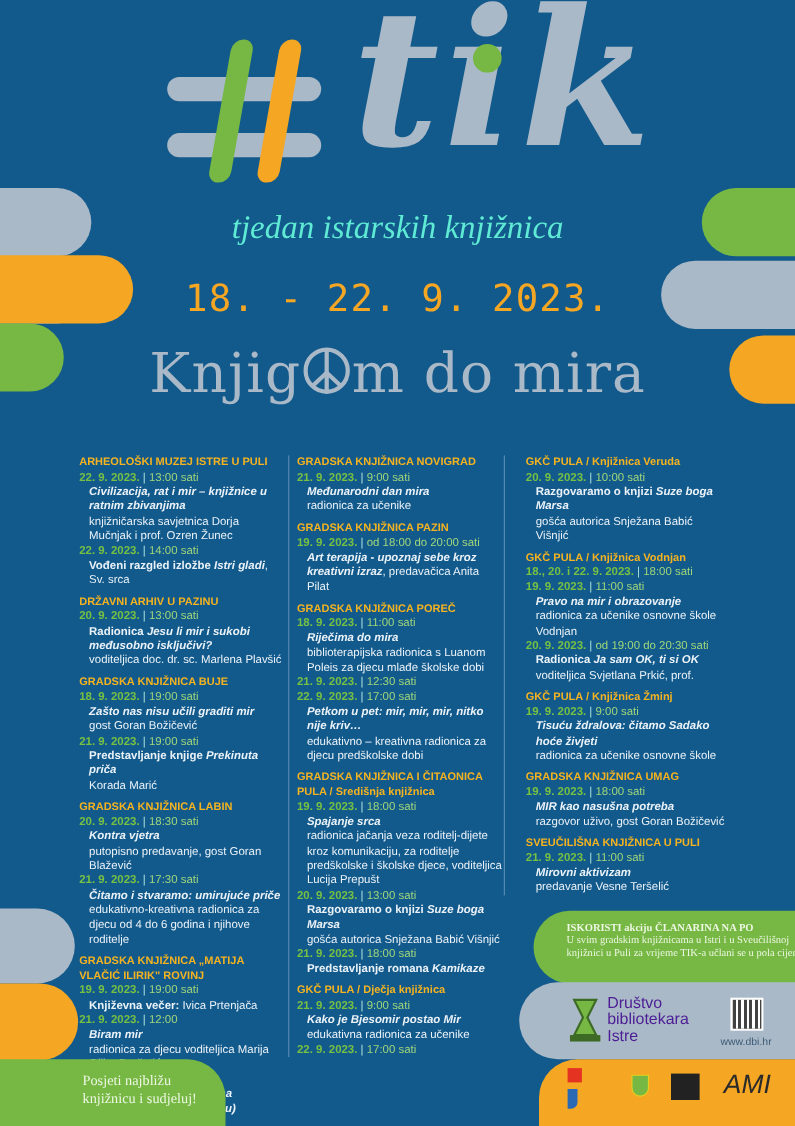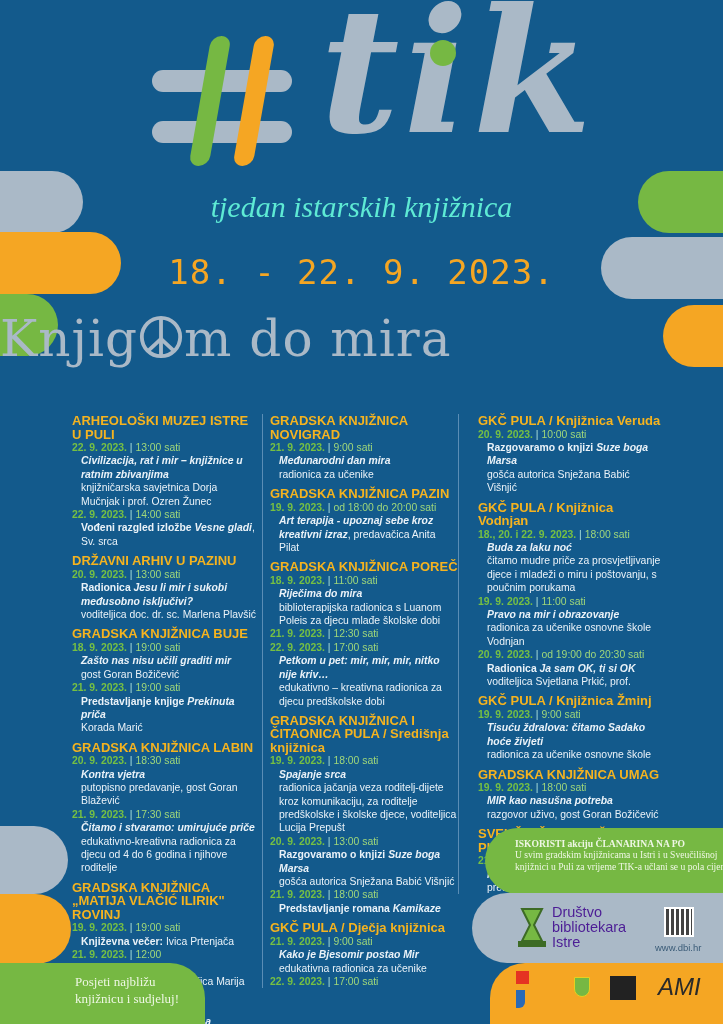--- a/index.html
+++ b/index.html
@@ -7,29 +7,29 @@
   body { background: #135a8c; position: relative; font-family: "Liberation Sans", sans-serif; color: #fff; }
   .blob { position: absolute; }
   
   #logo { position: absolute; left: 150px; top: 28px; width: 430px; height: 150px; }
   .hash-bar { position: absolute; background: #aab9c7; border-radius: 12px; height: 22px; }
   .hash-v { position: absolute; width: 20px; height: 130px; border-radius: 10px; transform: skewX(-10deg); }
   #tik-text { position: absolute; left: 170px; top: -42px; font-family: "DejaVu Serif", serif; font-style: italic; font-size: 172px; color: #aab9c7; font-weight: bold; letter-spacing: 4px; line-height: 1; }
   #tik-dot { position: absolute; left: 280px; top: 12px; width: 26px; height: 26px; border-radius: 50%; background: #76b843; }
   #subtitle { position: absolute; top: 190px; left: 0; width: 723px; text-align: center; font-family: "Liberation Serif", serif; font-style: italic; font-size: 30px; color: #5eead4; }
   #dates { position: absolute; top: 252px; left: 0; width: 723px; text-align: center; font-family: "DejaVu Sans Mono", monospace; font-size: 34px; color: #f5a623; letter-spacing: 1px; }
-  #motto { position: absolute; top: 310px; left: 0; width: 723px; font-family: "DejaVu Serif", serif; font-size: 50px; color: #aab9c7; letter-spacing: 1px; }
+  #motto { position: absolute; top: 310px; left: 0; width: 723px; text-align: center; font-family: "DejaVu Serif", serif; font-size: 50px; color: #aab9c7; letter-spacing: 1px; }
   #motto .peace { display: inline-block; width: 46px; height: 46px; vertical-align: -4px; }
   
   .col { position: absolute; top: 414px; font-size: 10.4px; line-height: 13.4px; }
   .col.c2, .col.c3 { border-left: 1px solid #5a8db5; }
   #col1 { left: 72px; width: 186px; }
   #col2 { left: 262px; width: 196px; padding-left: 7px; }
   #col3 { left: 458px; width: 204px; padding-left: 19px; }
-  .venue { color: #f5b31f; font-weight: bold; font-size: 13px; margin-top: 6px; line-height: 13.5px; }
+  .venue { color: #f5b31f; font-weight: bold; font-size: 10px; margin-top: 6px; line-height: 13.5px; }
   .venue:first-child { margin-top: 0; }
   .when { color: #76c043; font-weight: bold; }
   .when .sep { color: #cfe; font-weight: normal; opacity: .8; }
   .when .time { color: #9fd77a; font-weight: normal; }
   .desc { padding-left: 9px; color: #eaf2f8; }
   .desc .t { font-style: italic; font-weight: bold; }
   .desc .b { font-weight: bold; }
   
   #promo { position: absolute; left: 485px; top: 828px; width: 250px; height: 66px; background: #76b843; border-radius: 33px 0 0 33px; padding: 10px 0 0 30px; font-family: "Liberation Serif", serif; font-size: 9.6px; line-height: 11.4px; color: #eef7e4; }
   #promo .h { font-weight: bold; }
@@ -71,21 +71,21 @@
       <line x1="24" y1="26" x2="10" y2="39" stroke="#aab9c7" stroke-width="4"></line>
       <line x1="24" y1="26" x2="38" y2="39" stroke="#aab9c7" stroke-width="4"></line>
     </svg><span>m do mira</span>
 </div>
 
 <div id="col1" class="col c1">
     <div class="venue">ARHEOLOŠKI MUZEJ ISTRE U PULI</div>
     <div class="when"><span>22. 9. 2023.</span> <span class="sep">|</span> <span class="time">13:00 sati</span></div>
     <div class="desc"><span class="t">Civilizacija, rat i mir – knjižnice u ratnim zbivanjima</span><br><span>knjižničarska savjetnica Dorja Mučnjak i prof. Ozren Žunec</span></div>
     <div class="when"><span>22. 9. 2023.</span> <span class="sep">|</span> <span class="time">14:00 sati</span></div>
-    <div class="desc"><span class="b">Vođeni razgled izložbe</span> <span class="t">Vesne gladi</span><span>, Sv. srca</span></div>
+    <div class="desc"><span class="b">Vođeni razgled izložbe</span> <span class="t">Istri gladi</span><span>, Sv. srca</span></div>
     <div class="venue">DRŽAVNI ARHIV U PAZINU</div>
     <div class="when"><span>20. 9. 2023.</span> <span class="sep">|</span> <span class="time">13:00 sati</span></div>
     <div class="desc"><span class="b">Radionica</span> <span class="t">Jesu li mir i sukobi međusobno isključivi?</span><br><span>voditeljica doc. dr. sc. Marlena Plavšić</span></div>
     <div class="venue">GRADSKA KNJIŽNICA BUJE</div>
     <div class="when"><span>18. 9. 2023.</span> <span class="sep">|</span> <span class="time">19:00 sati</span></div>
     <div class="desc"><span class="t">Zašto nas nisu učili graditi mir</span><br><span>gost Goran Božičević</span></div>
     <div class="when"><span>21. 9. 2023.</span> <span class="sep">|</span> <span class="time">19:00 sati</span></div>
     <div class="desc"><span class="b">Predstavljanje knjige</span> <span class="t">Prekinuta priča</span><br><span>Korada Marić</span></div>
     <div class="venue">GRADSKA KNJIŽNICA LABIN</div>
     <div class="when"><span>20. 9. 2023.</span> <span class="sep">|</span> <span class="time">18:30 sati</span></div>
@@ -124,21 +124,20 @@
     <div class="when"><span>21. 9. 2023.</span> <span class="sep">|</span> <span class="time">9:00 sati</span></div>
     <div class="desc"><span class="t">Kako je Bjesomir postao Mir</span><br><span>edukativna radionica za učenike</span></div>
     <div class="when"><span>22. 9. 2023.</span> <span class="sep">|</span> <span class="time">17:00 sati</span></div>
   </div>
 <div id="col3" class="col c3">
     <div class="venue">GKČ PULA / Knjižnica Veruda</div>
     <div class="when"><span>20. 9. 2023.</span> <span class="sep">|</span> <span class="time">10:00 sati</span></div>
     <div class="desc"><span class="b">Razgovaramo o knjizi</span> <span class="t">Suze boga Marsa</span><br><span>gošća autorica Snježana Babić Višnjić</span></div>
     <div class="venue">GKČ PULA / Knjižnica Vodnjan</div>
     <div class="when"><span>18., 20. i 22. 9. 2023.</span> <span class="sep">|</span> <span class="time">18:00 sati</span></div>
-    <div class="desc"><span class="t">Buda za laku noć</span><br><span>čitamo mudre priče za prosvjetljivanje djece i mladeži o miru i poštovanju, s poučnim porukama</span></div>
     <div class="when"><span>19. 9. 2023.</span> <span class="sep">|</span> <span class="time">11:00 sati</span></div>
     <div class="desc"><span class="t">Pravo na mir i obrazovanje</span><br><span>radionica za učenike osnovne škole Vodnjan</span></div>
     <div class="when"><span>20. 9. 2023.</span> <span class="sep">|</span> <span class="time">od 19:00 do 20:30 sati</span></div>
     <div class="desc"><span class="b">Radionica</span> <span class="t">Ja sam OK, ti si OK</span><br><span>voditeljica Svjetlana Prkić, prof.</span></div>
     <div class="venue">GKČ PULA / Knjižnica Žminj</div>
     <div class="when"><span>19. 9. 2023.</span> <span class="sep">|</span> <span class="time">9:00 sati</span></div>
     <div class="desc"><span class="t">Tisuću ždralova: čitamo Sadako hoće živjeti</span><br><span>radionica za učenike osnovne škole</span></div>
     <div class="venue">GRADSKA KNJIŽNICA UMAG</div>
     <div class="when"><span>19. 9. 2023.</span> <span class="sep">|</span> <span class="time">18:00 sati</span></div>
     <div class="desc"><span class="t">MIR kao nasušna potreba</span><br><span>razgovor uživo, gost Goran Božičević</span></div>

